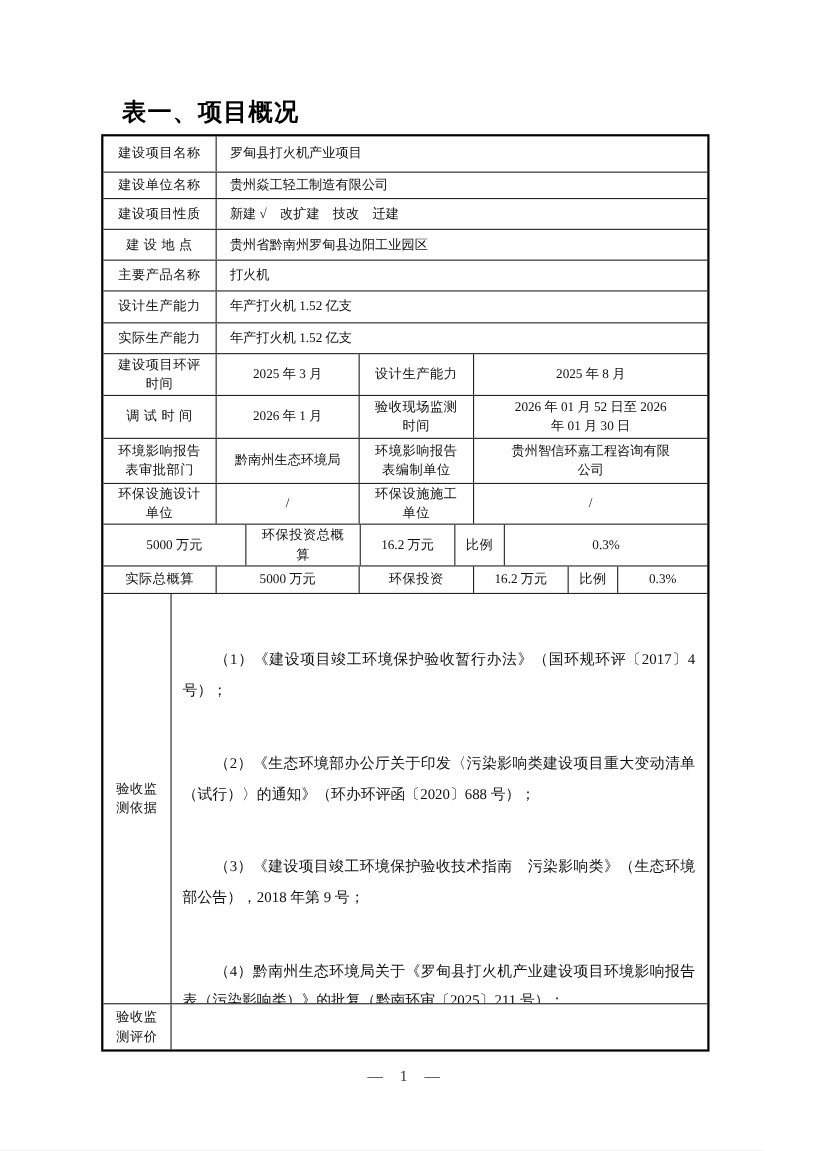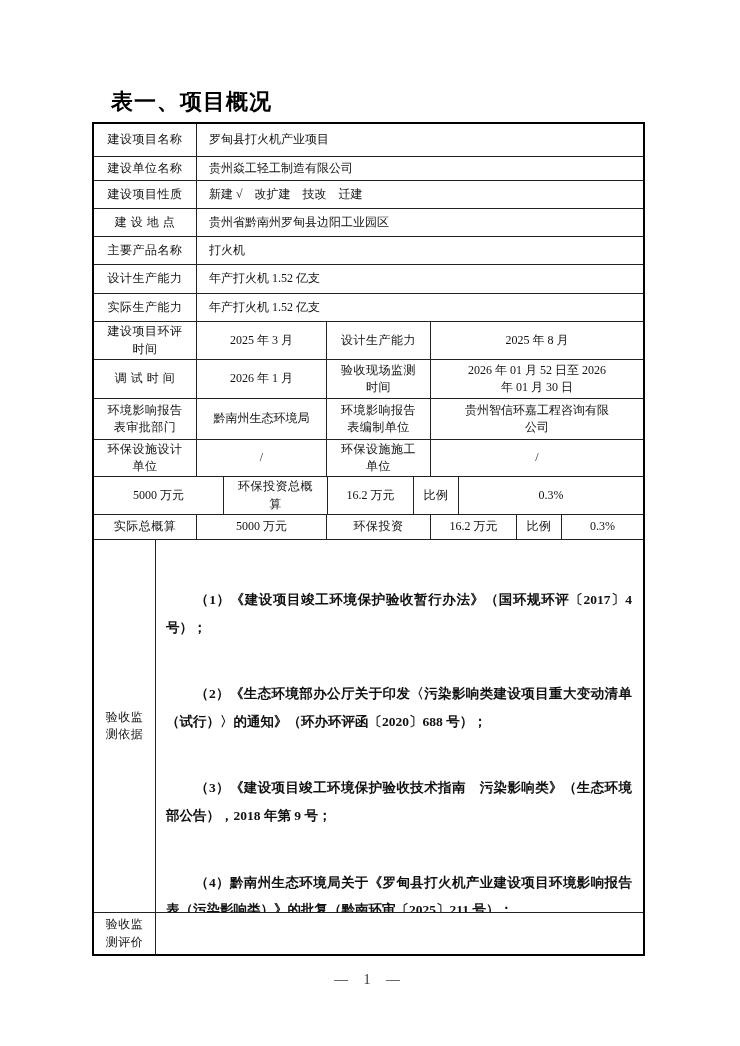--- a/index.html
+++ b/index.html
@@ -46,21 +46,20 @@
   .fill { flex:1; }
   .r1{height:33px}.r2{height:24px}.r3{height:28px}.r4{height:28px}
   .r5{height:28px}.r6{height:29px}.r7{height:28px}
   .r8{height:38px}.r9{height:39px}.r10{height:41px}.r11{height:37px}
   .r12{height:38px}.r13{height:25px}
   .r14{height:373px}.r15{height:41px}
   .basis-cell {
     display:block; text-align:left;
     padding:7px 11px 0 10px;
     font-size:13.5px;
-    font-weight:bold;
   }
   .basis-cell p {
     text-indent:2.15em;
     line-height:27.5px;
     text-align:justify;
   }
   .eval-cell {
     display:block; text-align:left;
     padding:6px 10px 0 10px;
     font-size:13.5px;

